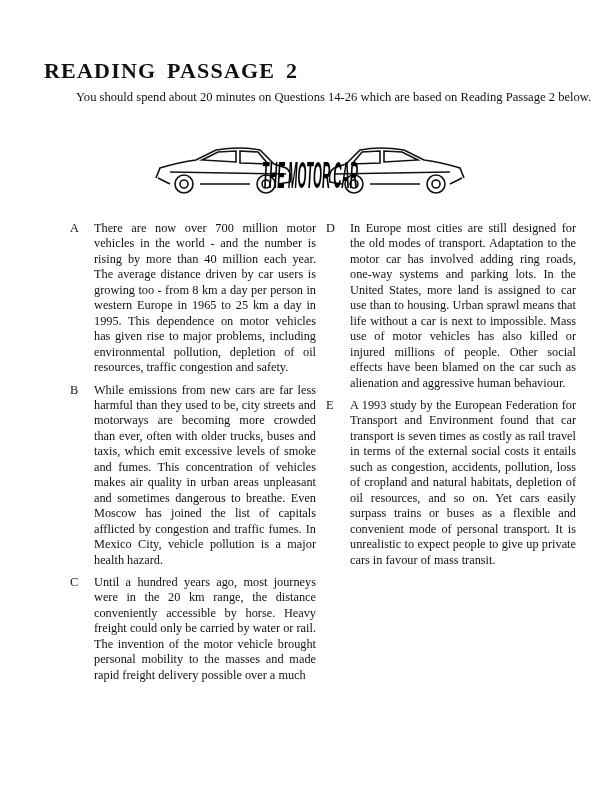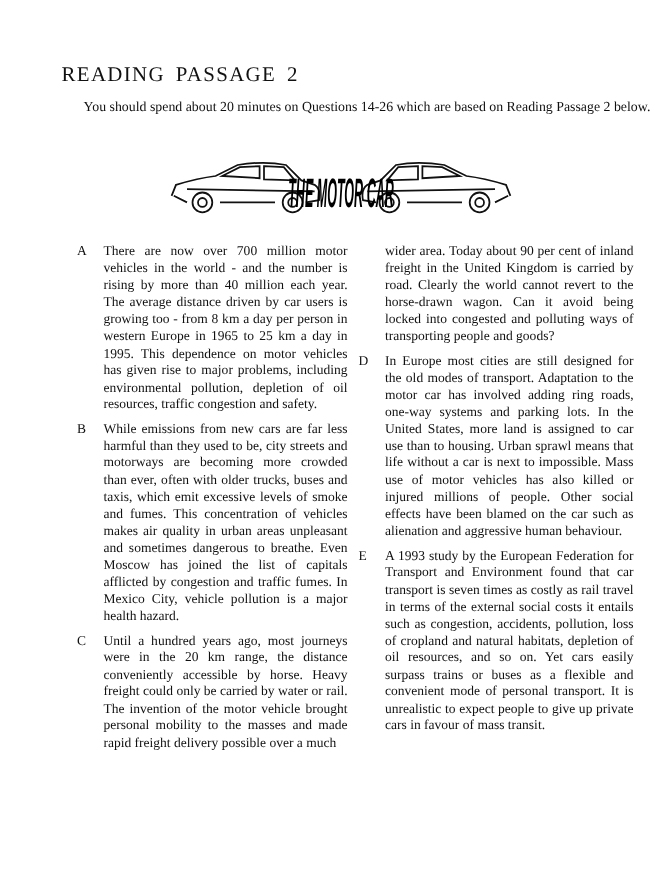--- a/index.html
+++ b/index.html
@@ -1,22 +1,22 @@
 <!DOCTYPE html>
 <html><head>
   <meta charset="utf-8">
   <style>
     html, body { margin: 0; padding: 0; background: #ffffff; }
     body {
       width: 600px; height: 800px; position: relative; overflow: hidden;
       font-family: "Liberation Serif", "DejaVu Serif", serif; color: #111;
     }
     .title {
-      position: absolute; left: 56px; top: 58px;
-      font-size: 19px; letter-spacing: 1.2px; word-spacing: 4px; font-weight: normal;
+      position: absolute; left: 44px; top: 58px;
+      font-size: 22px; letter-spacing: 1.2px; word-spacing: 4px; font-weight: bold;
     }
     .instr {
       position: absolute; left: 56px; top: 90px; width: 528px;
       font-size: 12.6px; line-height: 15px; margin-left: 20px;
     }
     .banner {
       position: absolute; left: 150px; top: 138px; width: 320px; height: 62px; font-style: italic;
     }
     .col { position: absolute; font-size: 12.3px; line-height: 15.45px; }
     .col-left { left: 70px; top: 221px; width: 246px; }
@@ -66,21 +66,20 @@
     <span class="letter">B</span>
     <span>While emissions from new cars are far less harmful than they used to be, city streets and motorways are becoming more crowded than ever, often with older trucks, buses and taxis, which emit excessive levels of smoke and fumes. This concentration of vehicles makes air quality in urban areas unpleasant and sometimes dangerous to breathe. Even Moscow has joined the list of capitals afflicted by congestion and traffic fumes. In Mexico City, vehicle pollution is a major health hazard.</span>
   </div>
   <div class="para">
     <span class="letter">C</span>
     <span>Until a hundred years ago, most journeys were in the 20 km range, the distance conveniently accessible by horse. Heavy freight could only be carried by water or rail. The invention of the motor vehicle brought personal mobility to the masses and made rapid freight delivery possible over a much</span>
   </div>
 </div>
 
 <div class="col col-right">
-  <div class="cont">wider area. Today about 90 per cent of inland freight in the United Kingdom is carried by road. Clearly the world cannot revert to the horse-drawn wagon. Can it avoid being locked into congested and polluting ways of transporting people and goods?</div>
   <div class="para">
     <span class="letter">D</span>
     <span>In Europe most cities are still designed for the old modes of transport. Adaptation to the motor car has involved adding ring roads, one-way systems and parking lots. In the United States, more land is assigned to car use than to housing. Urban sprawl means that life without a car is next to impossible. Mass use of motor vehicles has also killed or injured millions of people. Other social effects have been blamed on the car such as alienation and aggressive human behaviour.</span>
   </div>
   <div class="para">
     <span class="letter">E</span>
     <span>A 1993 study by the European Federation for Transport and Environment found that car transport is seven times as costly as rail travel in terms of the external social costs it entails such as congestion, accidents, pollution, loss of cropland and natural habitats, depletion of oil resources, and so on. Yet cars easily surpass trains or buses as a flexible and convenient mode of personal transport. It is unrealistic to expect people to give up private cars in favour of mass transit.</span>
   </div>
 </div>
 

